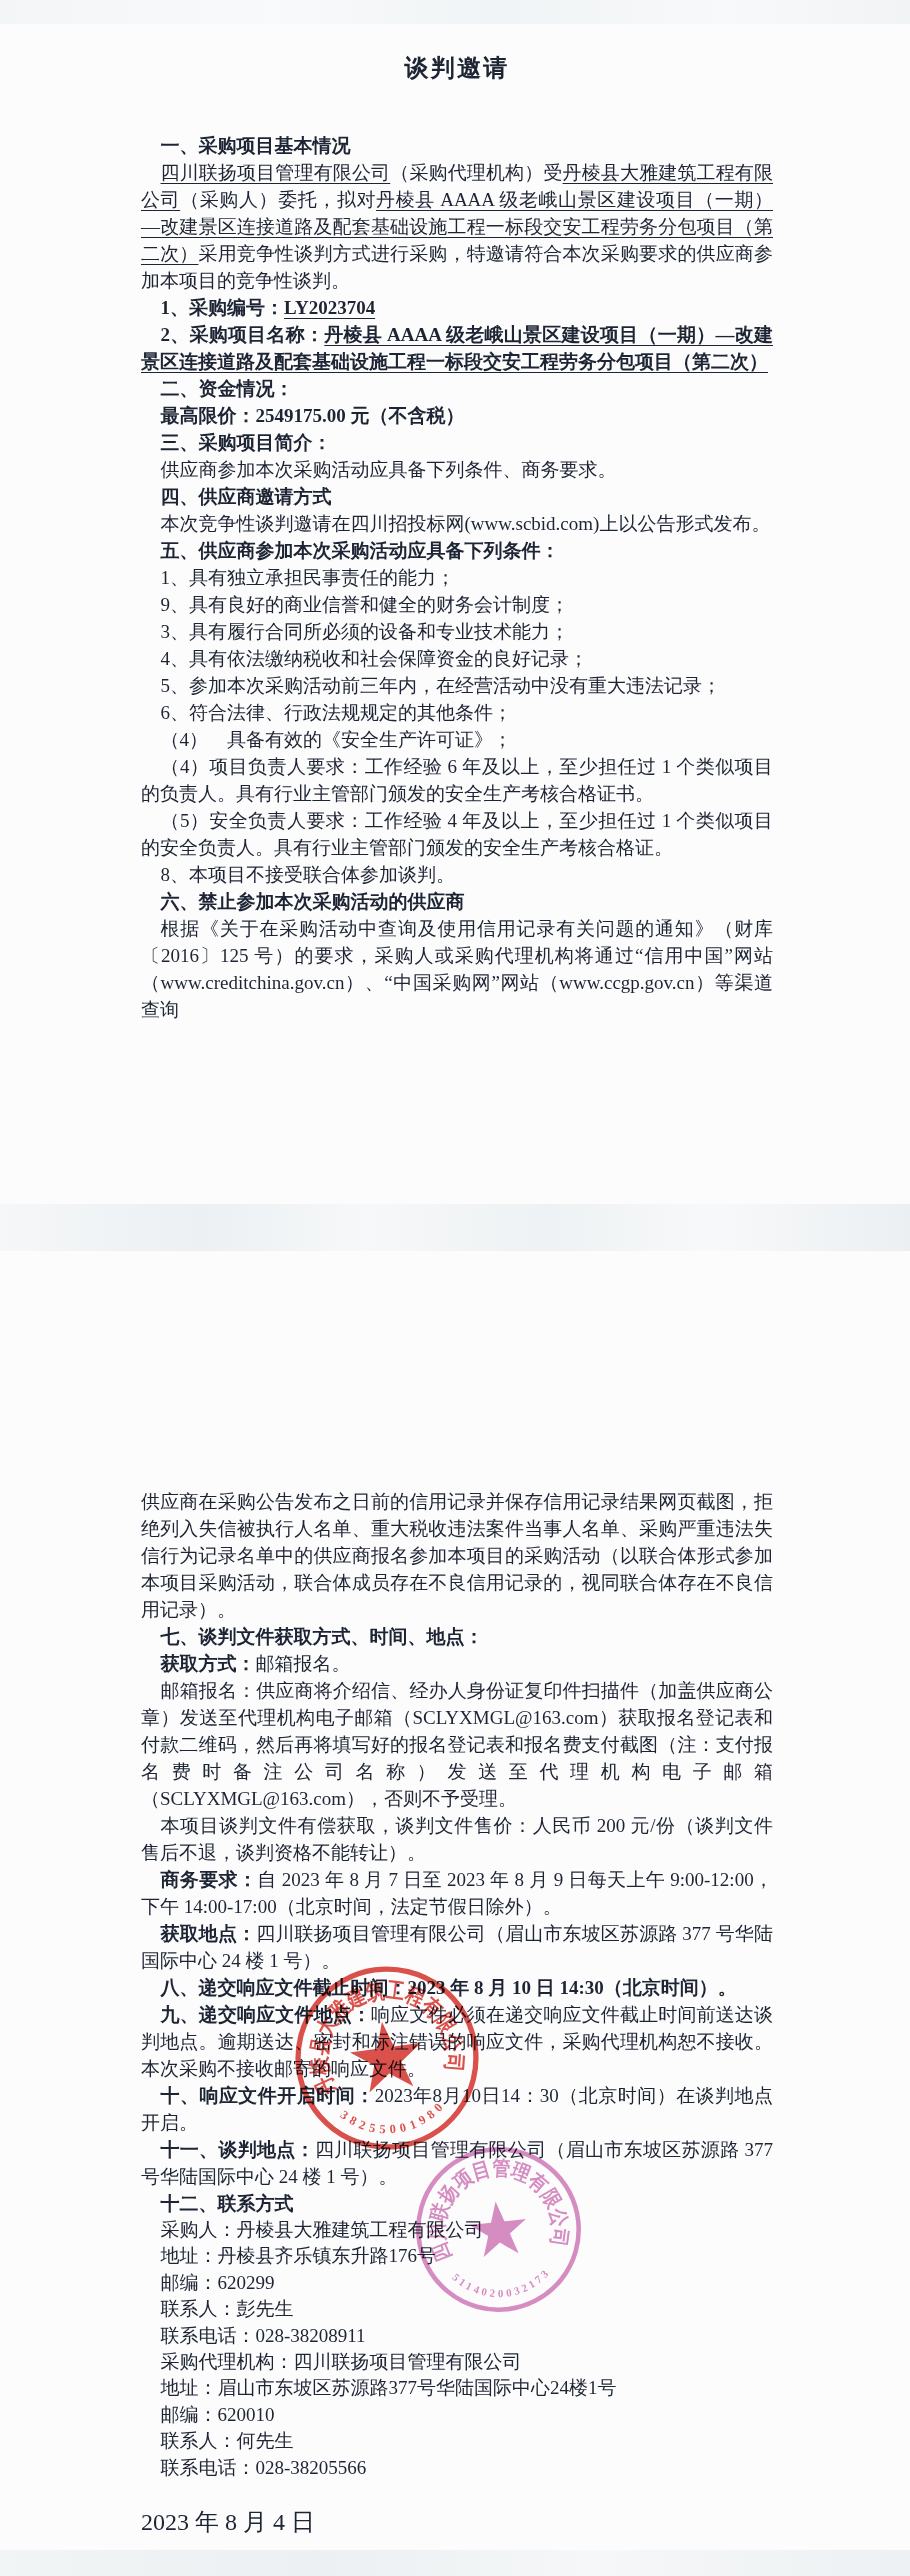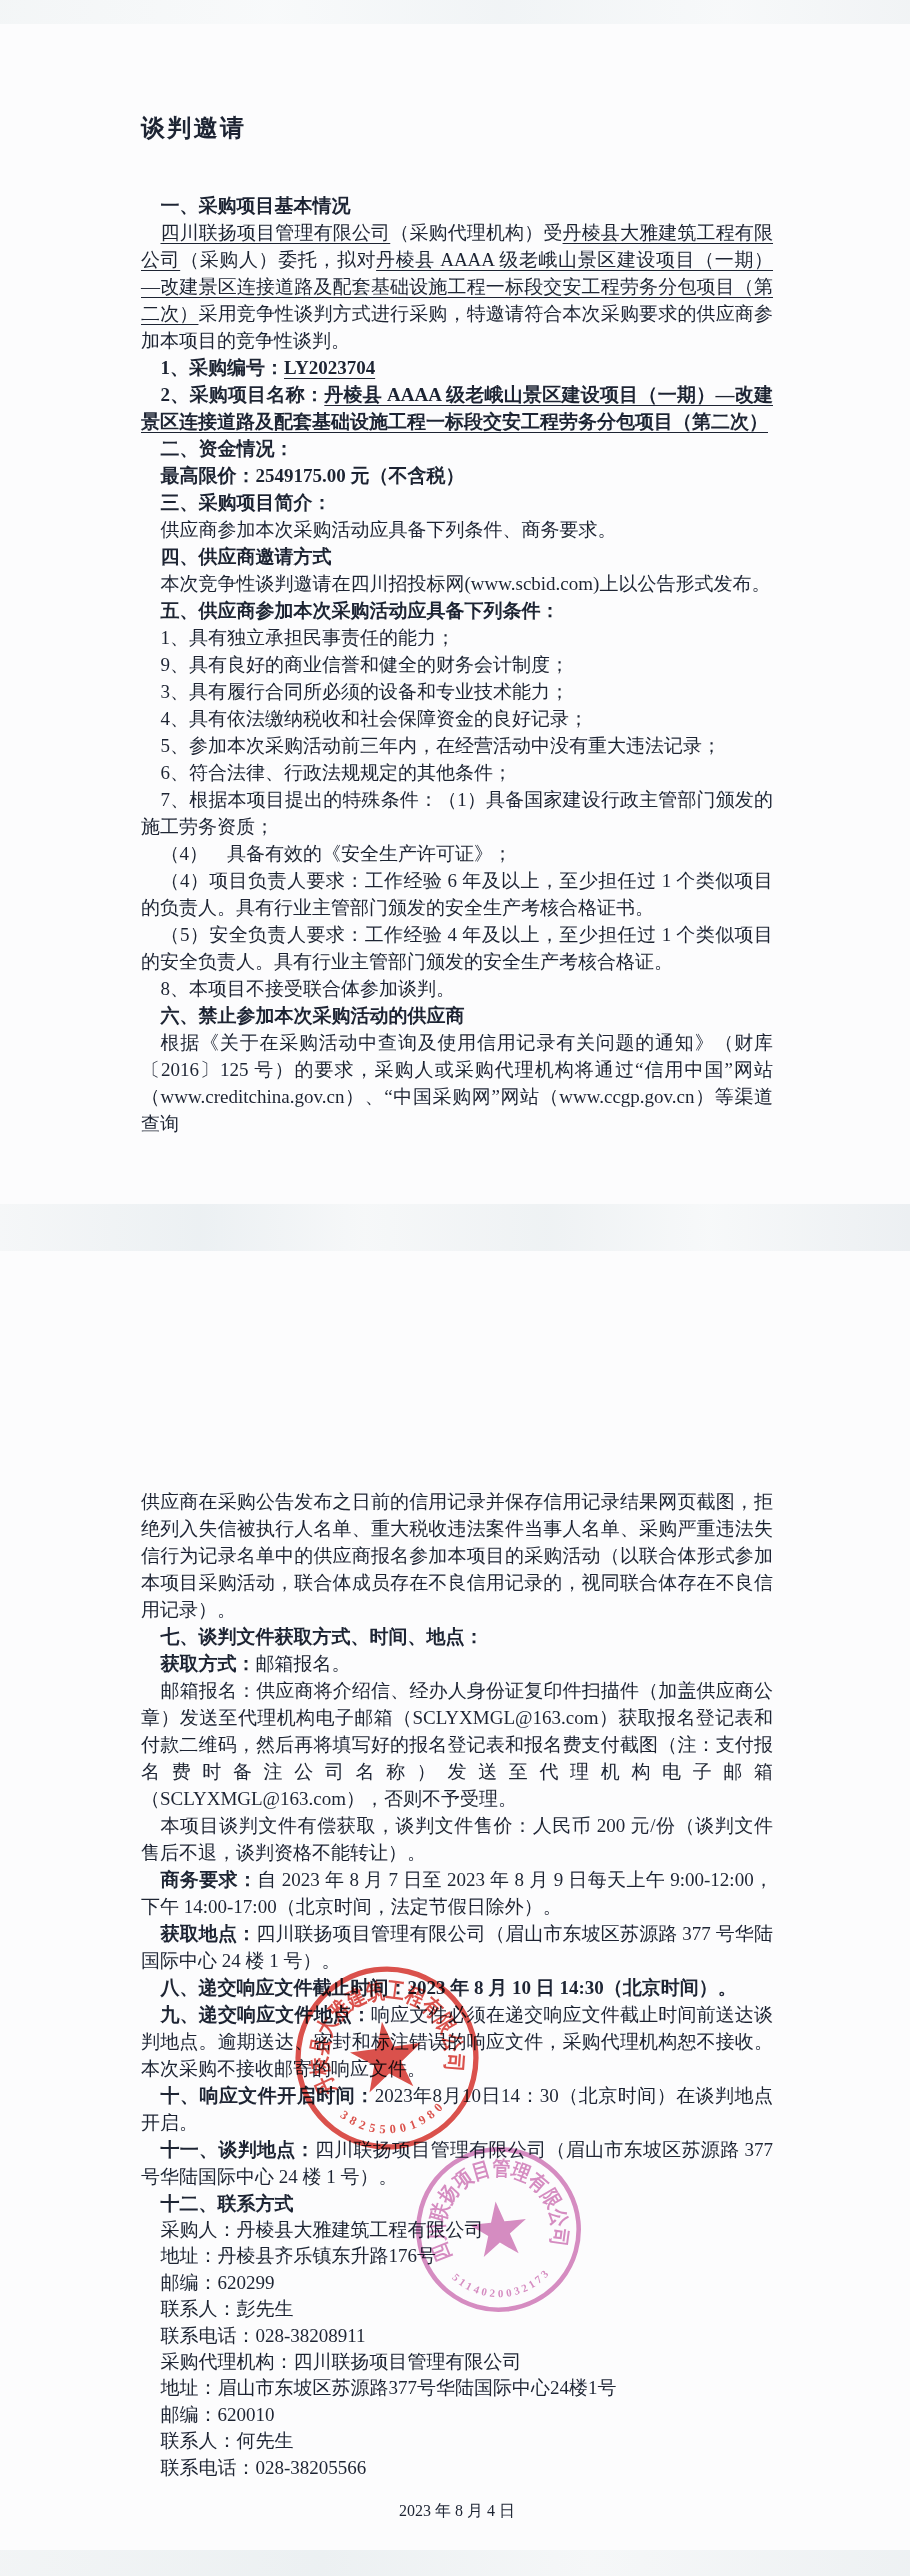--- a/index.html
+++ b/index.html
@@ -13,29 +13,29 @@
   }
   .scan-band{position:absolute;left:0;right:0;pointer-events:none;}
   .band-top{top:0;height:24px;background:linear-gradient(90deg,#f1f4f5 0%,#f7f9fa 30%,#eef2f4 55%,#f6f8f9 80%,#eef1f3 100%);opacity:.8;}
   .band-gap{top:1204px;height:47px;background:linear-gradient(90deg,#f4f6f7 0%,#e9eef1 22%,#f5f7f8 40%,#ecf0f2 60%,#f6f8f9 78%,#e9edf0 100%);opacity:.85;}
   .band-bottom{top:2550px;height:26.4px;background:linear-gradient(90deg,#f0f3f4 0%,#e9eef0 35%,#f4f6f7 65%,#ebeff1 100%);opacity:.85;}
   .page{position:absolute;left:0;width:911px;box-sizing:border-box;padding-left:141px;padding-right:138px;}
   #page1{top:0;}
   #page2{top:1488px;}
   p{margin:0;}
   .doc-title{
-    margin-top:112px;margin-bottom:48px;
-    font-size:24px;font-weight:bold;letter-spacing:2.3px;line-height:32px;
+    margin-top:52px;margin-bottom:48px;
+    text-align:center;font-size:24px;font-weight:bold;letter-spacing:2.3px;line-height:32px;
   }
   .line{font-size:19px;line-height:27px;text-align:justify;}
   .ind{text-indent:19.5px;}
   .b{font-weight:bold;}
   .u{text-decoration:underline;text-decoration-thickness:1.4px;text-underline-offset:4px;}
   .contacts .line{line-height:26.4px;}
-  .date-line{margin-top:16px;font-size:16px;line-height:27px;text-align:center;}
+  .date-line{margin-top:28px;font-size:24px;line-height:27px;text-align:left;}
   .seal{position:absolute;mix-blend-mode:multiply;pointer-events:none;}
   #seal-red{left:281px;top:1952px;opacity:.88;transform:rotate(-8deg);}
   #seal-pink{left:404px;top:2135px;opacity:.8;transform:rotate(-6deg);}
   .seal text{font-family:"Liberation Serif","DejaVu Serif",serif;font-weight:bold;}
 </style>
 </head>
 <body>
 
 <div class="canvas">
 
@@ -61,21 +61,20 @@
     <p class="line ind b">四、供应商邀请方式</p>
     <p class="line ind">本次竞争性谈判邀请在四川招投标网(www.scbid.com)上以公告形式发布。</p>
 
     <p class="line ind b">五、供应商参加本次采购活动应具备下列条件：</p>
     <p class="line ind">1、具有独立承担民事责任的能力；</p>
     <p class="line ind">9、具有良好的商业信誉和健全的财务会计制度；</p>
     <p class="line ind">3、具有履行合同所必须的设备和专业技术能力；</p>
     <p class="line ind">4、具有依法缴纳税收和社会保障资金的良好记录；</p>
     <p class="line ind">5、参加本次采购活动前三年内，在经营活动中没有重大违法记录；</p>
     <p class="line ind">6、符合法律、行政法规规定的其他条件；</p>
-    <p class="line ind">7、根据本项目提出的特殊条件：（1）具备国家建设行政主管部门颁发的施工劳务资质；</p>
     <p class="line ind">（4）　具备有效的《安全生产许可证》；</p>
     <p class="line ind">（4）项目负责人要求：工作经验 6 年及以上，至少担任过 1 个类似项目的负责人。具有行业主管部门颁发的安全生产考核合格证书。</p>
     <p class="line ind">（5）安全负责人要求：工作经验 4 年及以上，至少担任过 1 个类似项目的安全负责人。具有行业主管部门颁发的安全生产考核合格证。</p>
     <p class="line ind">8、本项目不接受联合体参加谈判。</p>
 
     <p class="line ind b">六、禁止参加本次采购活动的供应商</p>
     <p class="line ind">根据《关于在采购活动中查询及使用信用记录有关问题的通知》（财库〔2016〕125 号）的要求，采购人或采购代理机构将通过“信用中国”网站（www.creditchina.gov.cn）、“中国采购网”网站（www.ccgp.gov.cn）等渠道查询</p>
   </div>
 
   <div class="page" id="page2">

